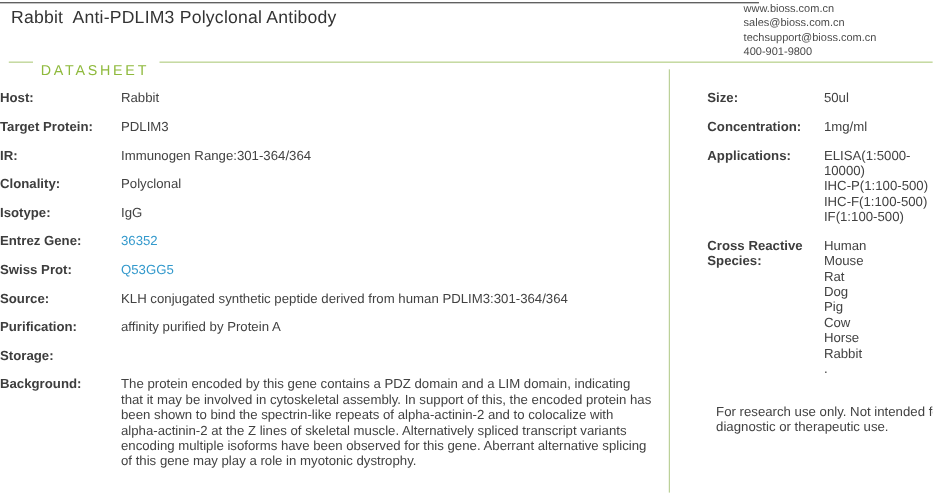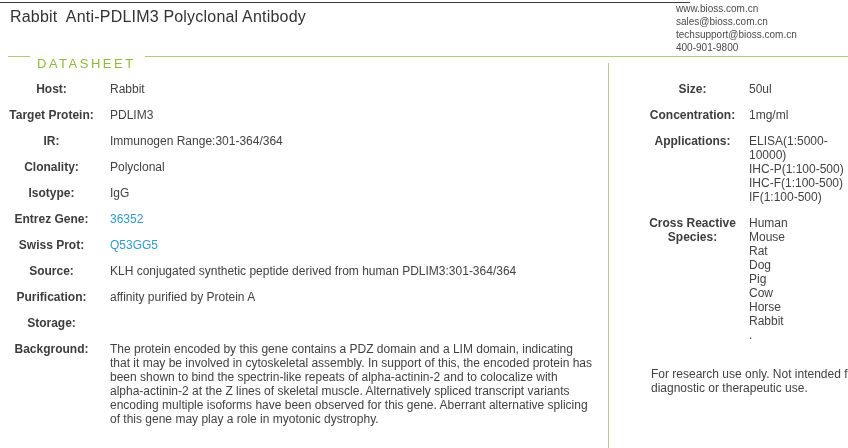--- a/index.html
+++ b/index.html
@@ -18,21 +18,21 @@
   .ds-label { margin: 0 9px 0 7px; font-size: 13px; letter-spacing: 2.5px; color: #8FBA3D; flex: none; }
   .ds-line { flex: 1; height: 1px; background: #AECB7C; }
 
   .v-divider { position: absolute; left: 608px; top: 63px; bottom: 0; width: 1px; background: #B5CC8E; }
 
   .col { position: absolute; top: 82px; font-size: 12px; line-height: 14px; color: #424242; }
   .col-left { left: 0; width: 604px; }
   .col-right { left: 643px; right: 0; }
 
   .row { display: flex; margin-bottom: 12px; }
-  .row-label { font-weight: bold; color: #3d3d3d; text-align: center; padding-right: 7px;
+  .row-label { font-weight: bold; color: #3d3d3d; text-align: left; padding-right: 7px;
                white-space: pre-line; flex: none; }
   .col-left .row-label { width: 103px; }
   .col-right .row-label { width: 99px; }
   .row-value { flex: 1; white-space: pre-line; }
   .col-left .row-value { padding-right: 10px; }
 
   .link { color: #3399CC; cursor: pointer; text-decoration: none; }
 
   .note { margin: 25px 0 0 8px; width: 224px; white-space: pre-line; }
 </style>

